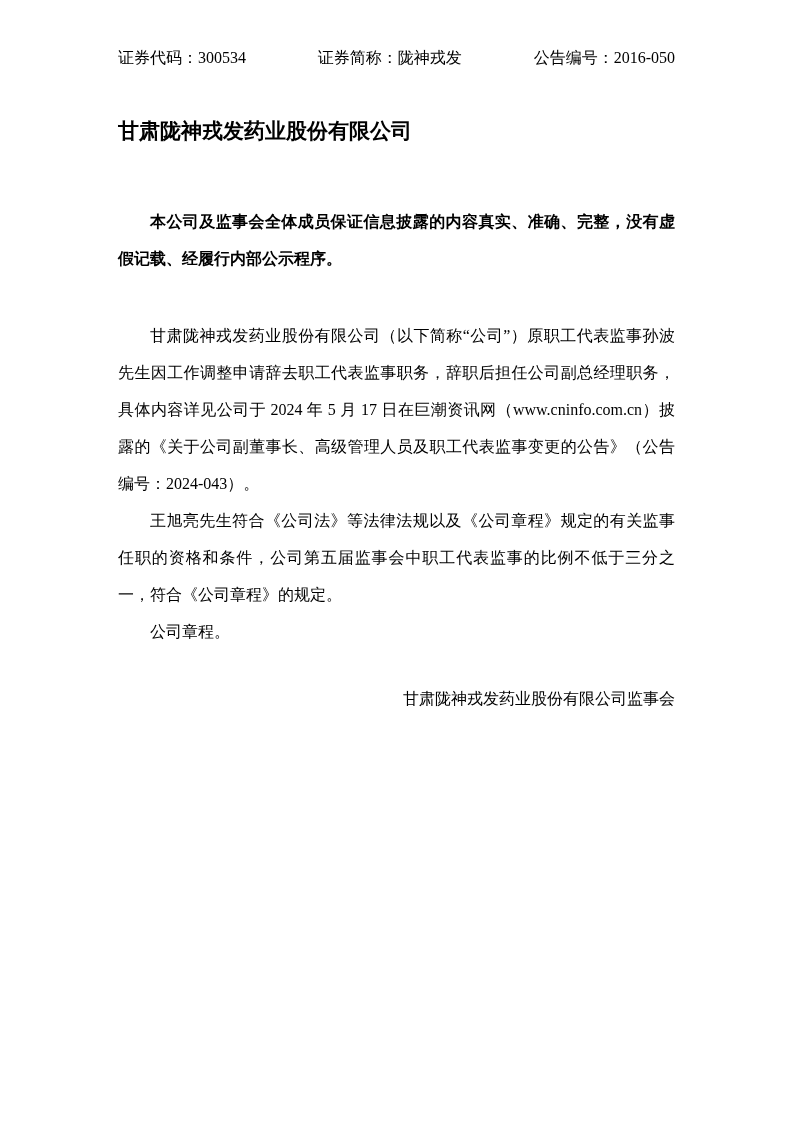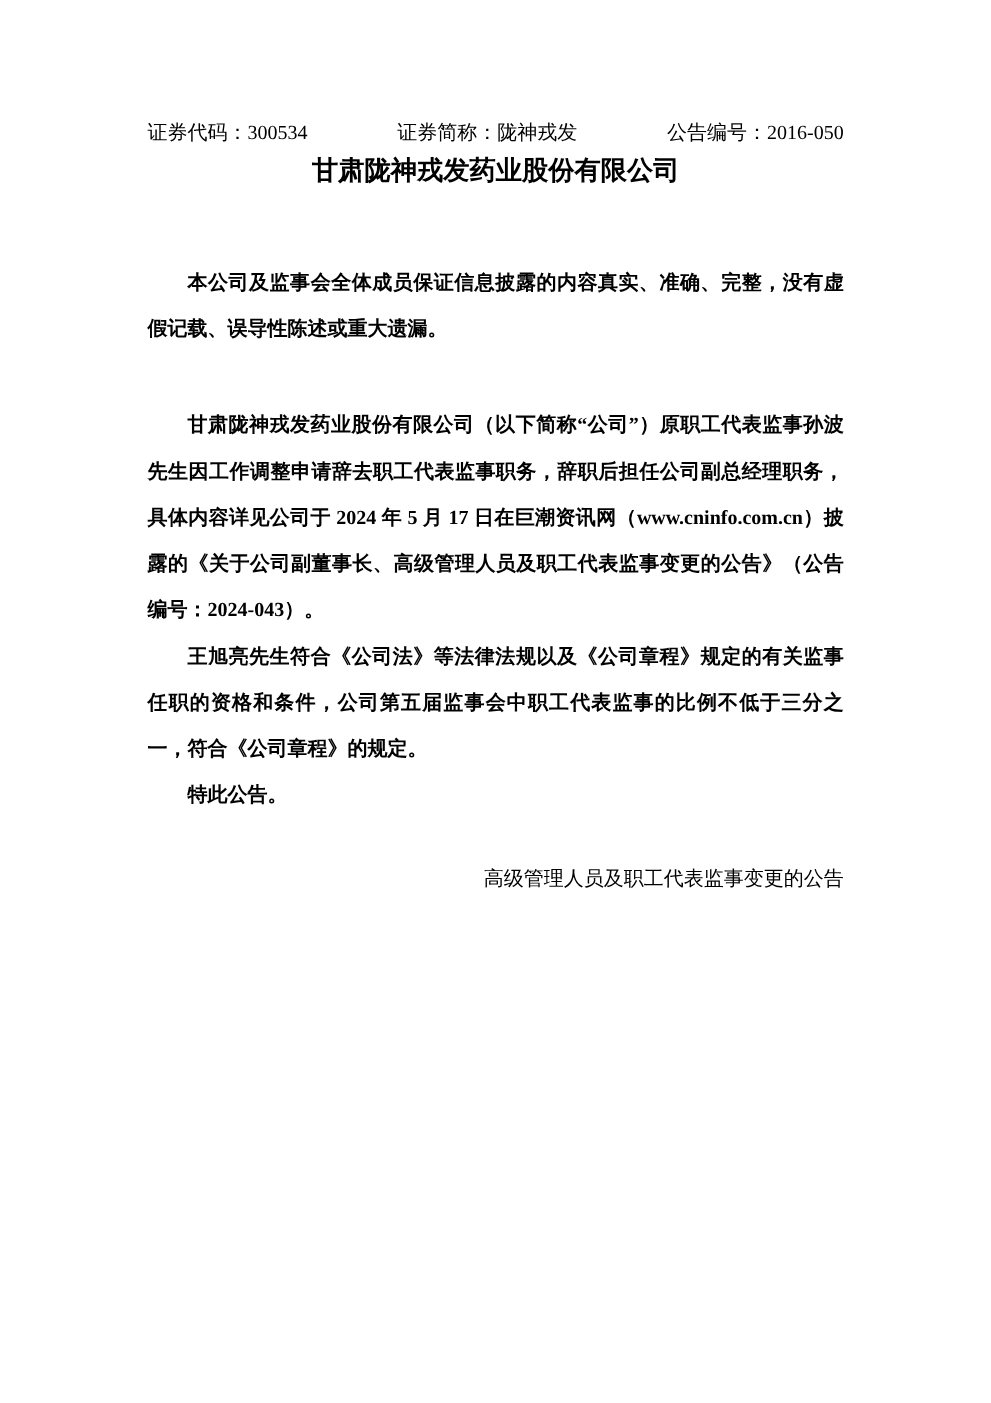--- a/index.html
+++ b/index.html
@@ -7,49 +7,48 @@
     padding: 0;
     background: #ffffff;
   }
   .page {
     position: relative;
     width: 793px;
     height: 1122px;
     box-sizing: border-box;
     background: #ffffff;
     color: #000000;
-    padding: 97px 118px 0 118px;
+    padding: 48px 118px 0 118px;
     font-family: "Liberation Serif", "DejaVu Serif", serif;
     overflow: hidden;
   }
   .header-row {
     display: flex;
     justify-content: space-between;
     align-items: baseline;
     font-size: 16px;
     line-height: 20px;
     white-space: nowrap;
   }
   .title-block {
-    text-align: center;
+    margin-top: 44px;
     font-weight: bold;
     font-size: 21px;
     line-height: 39px;
   }
   .disclaimer {
     margin: 52px 0 0 0;
     font-weight: bold;
     font-size: 16px;
     line-height: 37px;
     text-align: justify;
     text-indent: 2em;
   }
   .body-block {
     margin-top: 40px;
-    font-weight: bold;
   }
   .para {
     margin: 0;
     font-size: 16px;
     line-height: 37px;
     text-align: justify;
     text-indent: 2em;
   }
   .closing {
     margin: 0;
@@ -80,25 +79,25 @@
   <div class="header-row">
     <span>证券代码：300534</span>
     <span>证券简称：陇神戎发</span>
     <span>公告编号：2016-050</span>
   </div>
 
   <div class="title-block">
     <div>甘肃陇神戎发药业股份有限公司</div>
   </div>
 
-  <p class="disclaimer">本公司及监事会全体成员保证信息披露的内容真实、准确、完整，没有虚假记载、误导性陈述或重大遗漏。</p>
+  <p class="disclaimer">本公司及监事会全体成员保证信息披露的内容真实、准确、完整，没有虚假记载、经履行内部公示程序。</p>
 
   <div class="body-block">
     <p class="para">甘肃陇神戎发药业股份有限公司（以下简称“公司”）原职工代表监事孙波先生因工作调整申请辞去职工代表监事职务，辞职后担任公司副总经理职务，具体内容详见公司于 2024 年 5 月 17 日在巨潮资讯网（www.cninfo.com.cn）披露的《关于公司副董事长、高级管理人员及职工代表监事变更的公告》（公告编号：2024-043）。</p>
     <p class="para">王旭亮先生符合《公司法》等法律法规以及《公司章程》规定的有关监事任职的资格和条件，公司第五届监事会中职工代表监事的比例不低于三分之一，符合《公司章程》的规定。</p>
-    <p class="closing">特此公告。</p>
+    <p class="closing">公司章程。</p>
   </div>
 
   <div class="signature-block">
-    <div class="signature-line">高级管理人员及职工代表监事变更的公告</div>
+    <div class="signature-line">甘肃陇神戎发药业股份有限公司监事会</div>
   </div>
 
 </div>
 
 </body></html>

